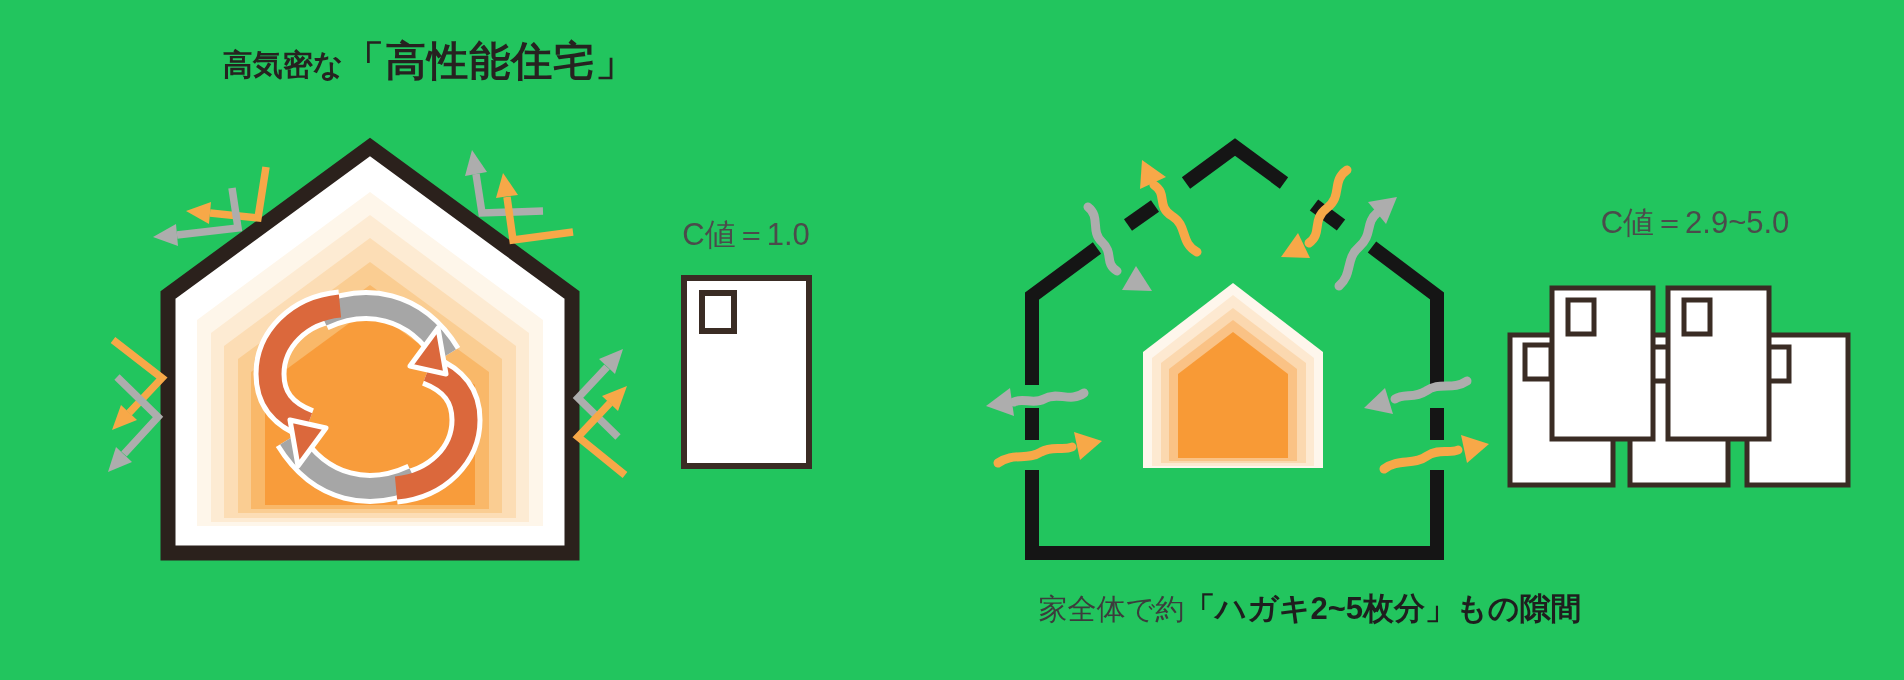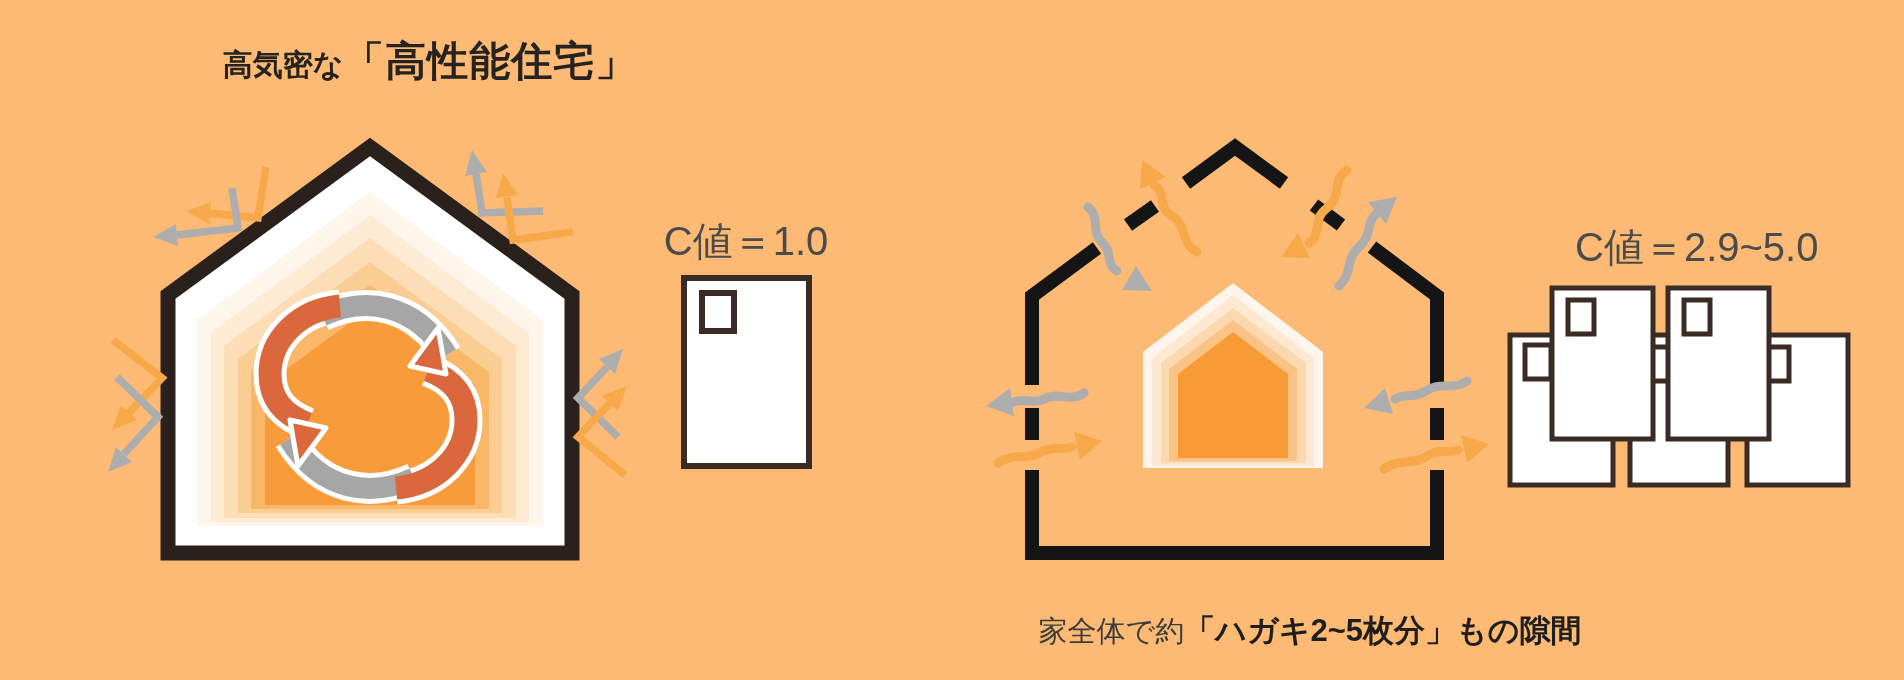--- a/index.html
+++ b/index.html
@@ -2,27 +2,27 @@
 <html style="--outline-brown: #2B211C; --outline-black: #151515; --postcard-brown: #3A2C24; --arrow-orange: #F7A848; --arrow-gray: #ADADAD; --cycle-orange: #DB683C; --cycle-gray: #A6A6A6; --left-rings-0: #FEF6EA; --left-rings-1: #FDEBD3; --left-rings-2: #FCDDB5; --left-rings-3: #FACD92; --left-rings-4: #F9B869; --left-rings-5: #F89C3B; --right-rings-0: #FEF6EC; --right-rings-1: #FDE9D1; --right-rings-2: #FBD8AF; --right-rings-3: #FAC285; --right-rings-4: #F89A36;"><head>
 <meta charset="utf-8">
 <style>
   :root{
     --outline-brown:#2B211C; --outline-black:#151515; --postcard-brown:#3A2C24;
     --arrow-orange:#F7A848; --arrow-gray:#ADADAD;
     --cycle-orange:#DB683C; --cycle-gray:#A6A6A6;
     --title-dark:#262220; --caption-dark:#1E1E1E; --caption-soft:#3C3C3C; --cvalue-gray:#4B4B4B;
   }
   html,body{margin:0;padding:0;background:#fff;}
-  .stage{position:relative;width:1904px;height:680px;background:#fdba74;overflow:hidden;
+  .stage{position:relative;width:1904px;height:680px;background:#22c55e;overflow:hidden;
          font-family:"Liberation Sans","DejaVu Sans",sans-serif;}
   .stage svg{position:absolute;left:0;top:0;}
   .txt{position:absolute;text-align:center;white-space:nowrap;}
   .title .t-prefix{font-size:30px;font-weight:600;color:var(--title-dark);}
   .title .t-main{font-size:41px;font-weight:800;color:var(--title-dark);letter-spacing:1px;}
-  .cvalue{font-size:40px;font-weight:500;color:var(--cvalue-gray);}
+  .cvalue{font-size:31px;font-weight:500;color:var(--cvalue-gray);}
   .caption .c-prefix{font-size:29px;font-weight:500;color:var(--caption-soft);}
   .caption .c-emph,.caption .c-suffix{font-size:31px;font-weight:800;color:var(--caption-dark);}
 
   
   .st-outline{stroke:var(--outline-brown);}
   .st-black{stroke:var(--outline-black);}
   .st-card{stroke:var(--postcard-brown);}
   .st-orange{stroke:var(--arrow-orange);} .fl-orange{fill:var(--arrow-orange);}
   .st-gray{stroke:var(--arrow-gray);} .fl-gray{fill:var(--arrow-gray);}
   .st-cyc-o{stroke:var(--cycle-orange);} .fl-cyc-o{fill:var(--cycle-orange);}
@@ -180,20 +180,20 @@
     </g>
   </svg>
 
   <div class="txt title" style="left:130px;top:34px;width:600px;">
     <span class="t-prefix">高気密な</span><span class="t-main">「高性能住宅」</span>
   </div>
 
 
   <div class="txt cvalue" style="left:646px;top:214px;width:200px;">C値＝1.0</div>
 
-  <div class="txt cvalue" style="left:1575px;top:220px;width:240px;text-align:right;">C値＝2.9~5.0</div>
+  <div class="txt cvalue" style="left:1575px;top:202px;width:240px;">C値＝2.9~5.0</div>
 
 
-  <div class="txt caption" style="left:990px;top:588px;width:640px;margin-top:22px;">
+  <div class="txt caption" style="left:990px;top:588px;width:640px;">
     <span class="c-prefix">家全体で約</span><span class="c-emph">「ハガキ2~5枚分」</span><span class="c-suffix">もの隙間</span>
   </div>
 
 </div>
 
 </body></html>

